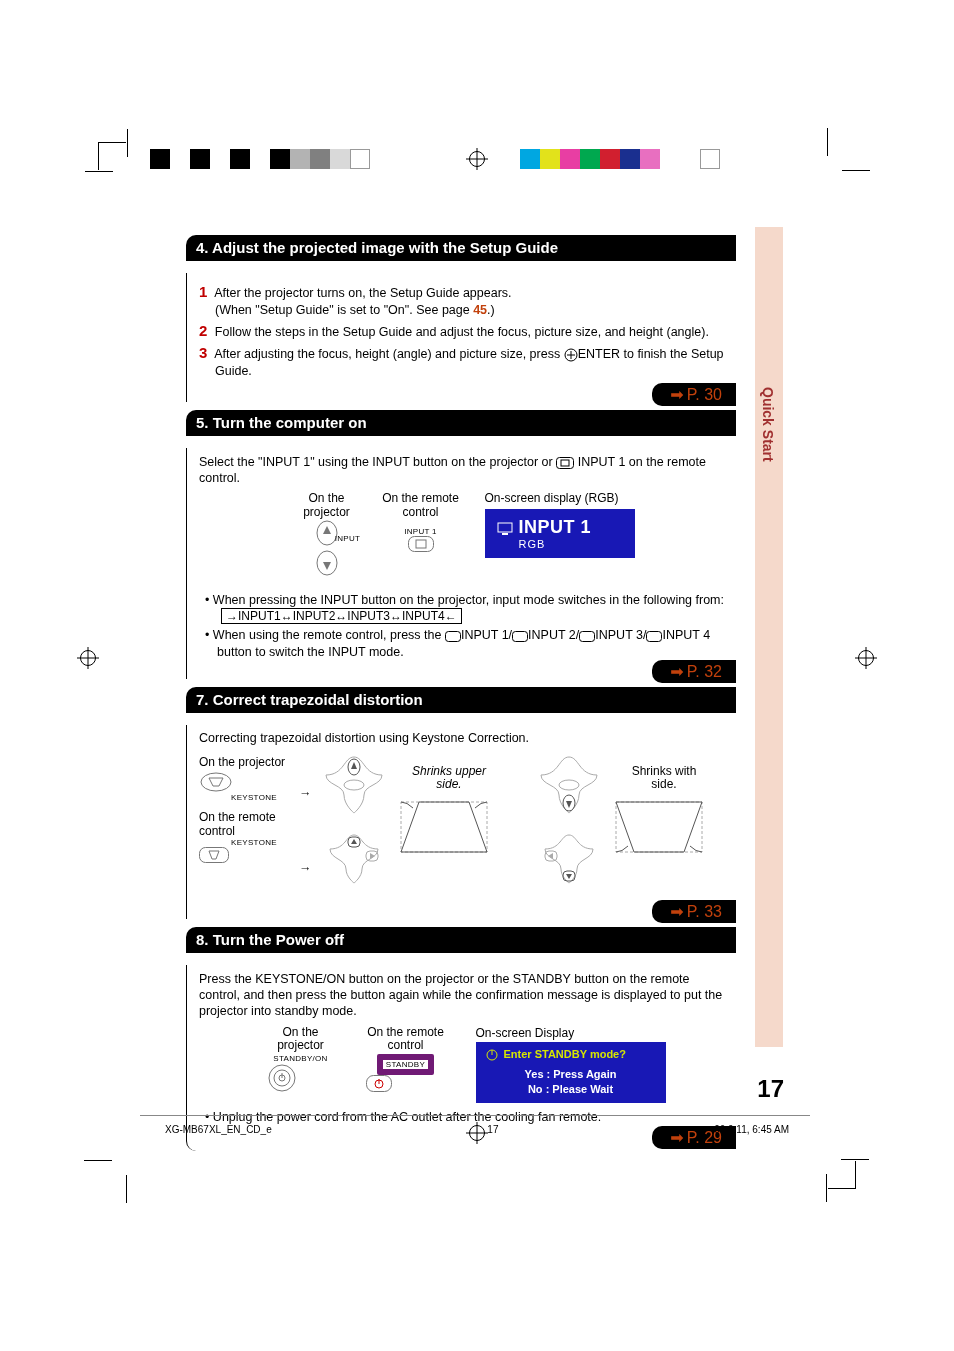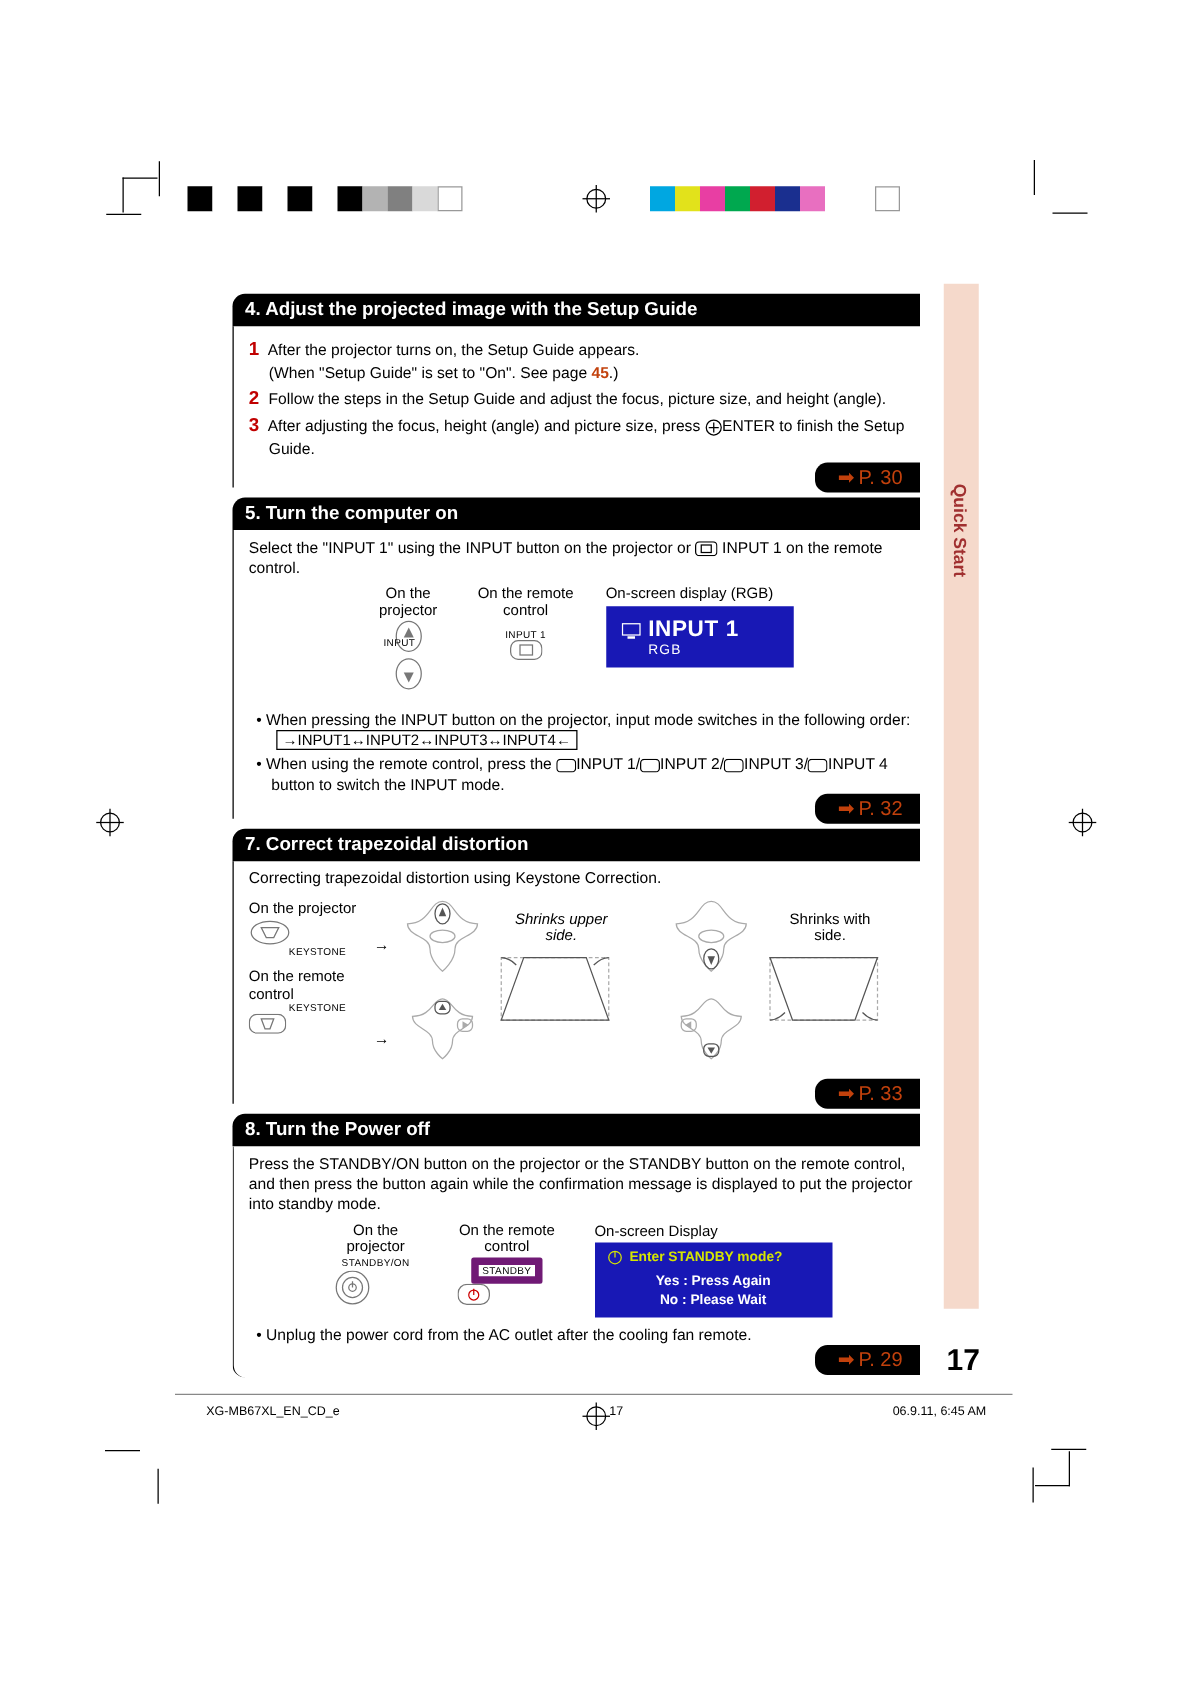--- a/index.html
+++ b/index.html
@@ -22,21 +22,21 @@
   .reg-circle::before { left:50%; top:-4px; bottom:-4px; width:1px; transform:translateX(-50%);}
   .reg-circle::after { top:50%; left:-4px; right:-4px; height:1px; transform:translateY(-50%);}
 
   .side-reg { position:absolute; width:16px; height:16px; border:1px solid #000; border-radius:50%; }
   .side-reg::before, .side-reg::after { content:""; position:absolute; background:#000; }
   .side-reg::before { left:50%; top:-4px; bottom:-4px; width:1px; transform:translateX(-50%);}
   .side-reg::after { top:50%; left:-4px; right:-4px; height:1px; transform:translateY(-50%);}
 
   .content { position:absolute; left:186px; top:227px; width:550px; }
   .section-bar { background:#000; color:#fff; font-weight:bold; font-size:15px; padding:4px 10px 5px 10px; border-radius:10px 0 0 0; margin-top:8px; }
-  .section-body { border-left:1px solid #000; padding:6px 4px 6px 12px; font-size:12.5px; position:relative; }
+  .section-body { border-left:1px solid #000; padding:6px 4px 6px 12px; font-size:12.5px; position:relative;margin-top:12px; }
   .section-body.round { border-bottom-left-radius:10px; padding-bottom:10px; }
 
   .num { color:#c00000; font-weight:bold; font-size:15px; margin-right:4px; }
   .step { margin:3px 0; line-height:1.3; padding-left:16px; text-indent:-16px;}
   .link { color:#c2410c; font-weight:bold; }
 
   .pref { position:absolute; right:0; background:#000; color:#c2410c; border-radius:10px 0 0 10px; padding:2px 14px 2px 18px; font-size:16px; }
   .pref .arrow { margin-right:3px; }
 
   .side-tab { position:absolute; left:755px; top:227px; width:28px; height:820px; background:#f5d9cb; }
@@ -159,21 +159,21 @@
         <div style="text-align:center;">
           <div class="small-label" style="white-space:normal; width:60px;">On the projector</div>
           <div class="btn-graphic">
             <svg width="34" height="60">
               <ellipse cx="17" cy="14" rx="10" ry="12" fill="none" stroke="#777"></ellipse>
               <polygon points="17,7 13,15 21,15" fill="#777"></polygon>
               <ellipse cx="17" cy="44" rx="10" ry="12" fill="none" stroke="#777"></ellipse>
               <polygon points="17,51 13,43 21,43" fill="#777"></polygon>
             </svg>
           </div>
-          <div class="btn-label" style="position:relative; top:-45px; left:8px; width:30px;text-align:center;">INPUT</div>
+          <div class="btn-label" style="position:relative; top:-45px; left:36px; width:30px;text-align:center;">INPUT</div>
         </div>
         <div style="text-align:center;">
           <div class="small-label" style="white-space:normal; width:80px;">On the remote control</div>
           <div class="btn-label" style="margin-top:8px;">INPUT 1</div>
           <div class="btn-graphic">
             <svg width="26" height="16">
                 <rect x="0.5" y="0.5" width="25" height="15" rx="6" fill="none" stroke="#777"></rect>
                 <rect x="8" y="4" width="10" height="8" fill="none" stroke="#777"></rect>
               </svg>
           </div>
@@ -183,21 +183,21 @@
           <div class="input-osd">
             <span class="inline-icon" style="margin-right:6px;"><svg width="16" height="14">
                   <rect x="1" y="1" width="14" height="9" fill="none" stroke="#fff"></rect>
                   <rect x="5" y="11" width="6" height="2" fill="#fff"></rect>
                 </svg></span><span class="big">INPUT 1</span>
             <div class="small" style="margin-left:22px;">RGB</div>
           </div>
         </div>
       </div>
 
-      <div class="bullet-row">• <span>When pressing the INPUT button on the projector, input mode switches in the following order:</span>
+      <div class="bullet-row">• <span>When pressing the INPUT button on the projector, input mode switches in the following from:</span>
         <span style="border:1px solid #000; padding:0 4px; margin-left:4px; font-size:12px;">→<span>INPUT1↔INPUT2↔INPUT3↔INPUT4</span>←</span>
       </div>
       <div class="bullet-row">• <span>When using the remote control, press the </span><span class="inline-icon"><svg width="16" height="11">
               <rect x="0.5" y="0.5" width="15" height="10" rx="3" fill="none" stroke="#000"></rect>
             </svg></span><span>INPUT 1/</span><span class="inline-icon"><svg width="16" height="11">
               <rect x="0.5" y="0.5" width="15" height="10" rx="3" fill="none" stroke="#000"></rect>
             </svg></span><span>INPUT 2/</span><span class="inline-icon"><svg width="16" height="11">
               <rect x="0.5" y="0.5" width="15" height="10" rx="3" fill="none" stroke="#000"></rect>
             </svg></span><span>INPUT 3/</span><span class="inline-icon"><svg width="16" height="11">
               <rect x="0.5" y="0.5" width="15" height="10" rx="3" fill="none" stroke="#000"></rect>
@@ -296,21 +296,21 @@
           </svg>
         </div>
       </div>
 
       <div class="pref" style="bottom:-4px;"><span class="arrow">➡</span><span>P. 33</span></div>
       <div style="height:8px"></div>
     </div>
 
     <div class="section-bar">8. Turn the Power off</div>
     <div class="section-body round">
-      <div style="line-height:1.3;">Press the STANDBY/ON button on the projector or the STANDBY button on the remote control, and then press the button again while the confirmation message is displayed to put the projector into standby mode.</div>
+      <div style="line-height:1.3;">Press the KEYSTONE/ON button on the projector or the STANDBY button on the remote control, and then press the button again while the confirmation message is displayed to put the projector into standby mode.</div>
 
       <div class="flex-row" style="justify-content:center; gap:30px; margin-top:6px; align-items:flex-start;">
         <div style="text-align:center; width:70px;">
           <div class="small-label" style="line-height:1.1;">On the projector</div>
           <div class="btn-label" style="margin-top:2px;">STANDBY/ON</div>
           <div>
             <svg width="32" height="30">
                 <circle cx="16" cy="15" r="13" fill="none" stroke="#777"></circle>
                 <circle cx="16" cy="15" r="8" fill="none" stroke="#777"></circle>
                 <circle cx="16" cy="15" r="3" fill="none" stroke="#777"></circle>

